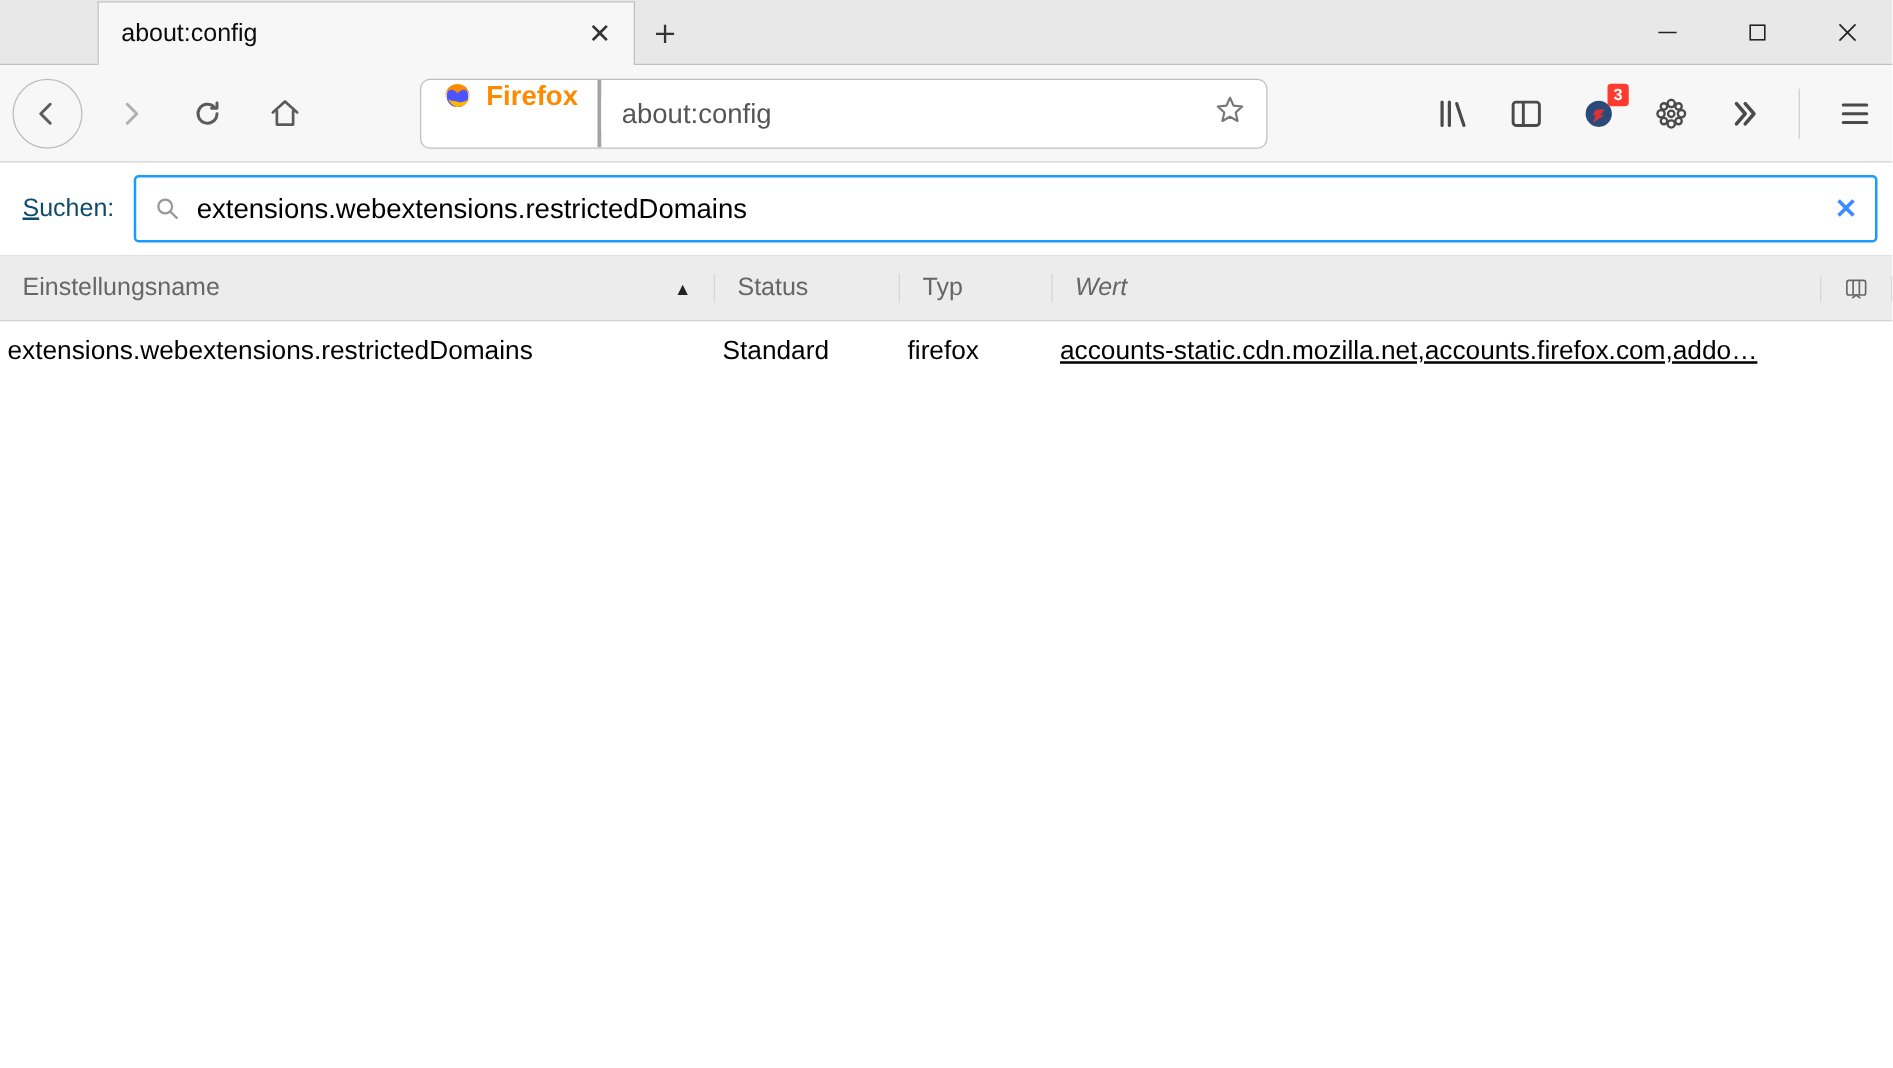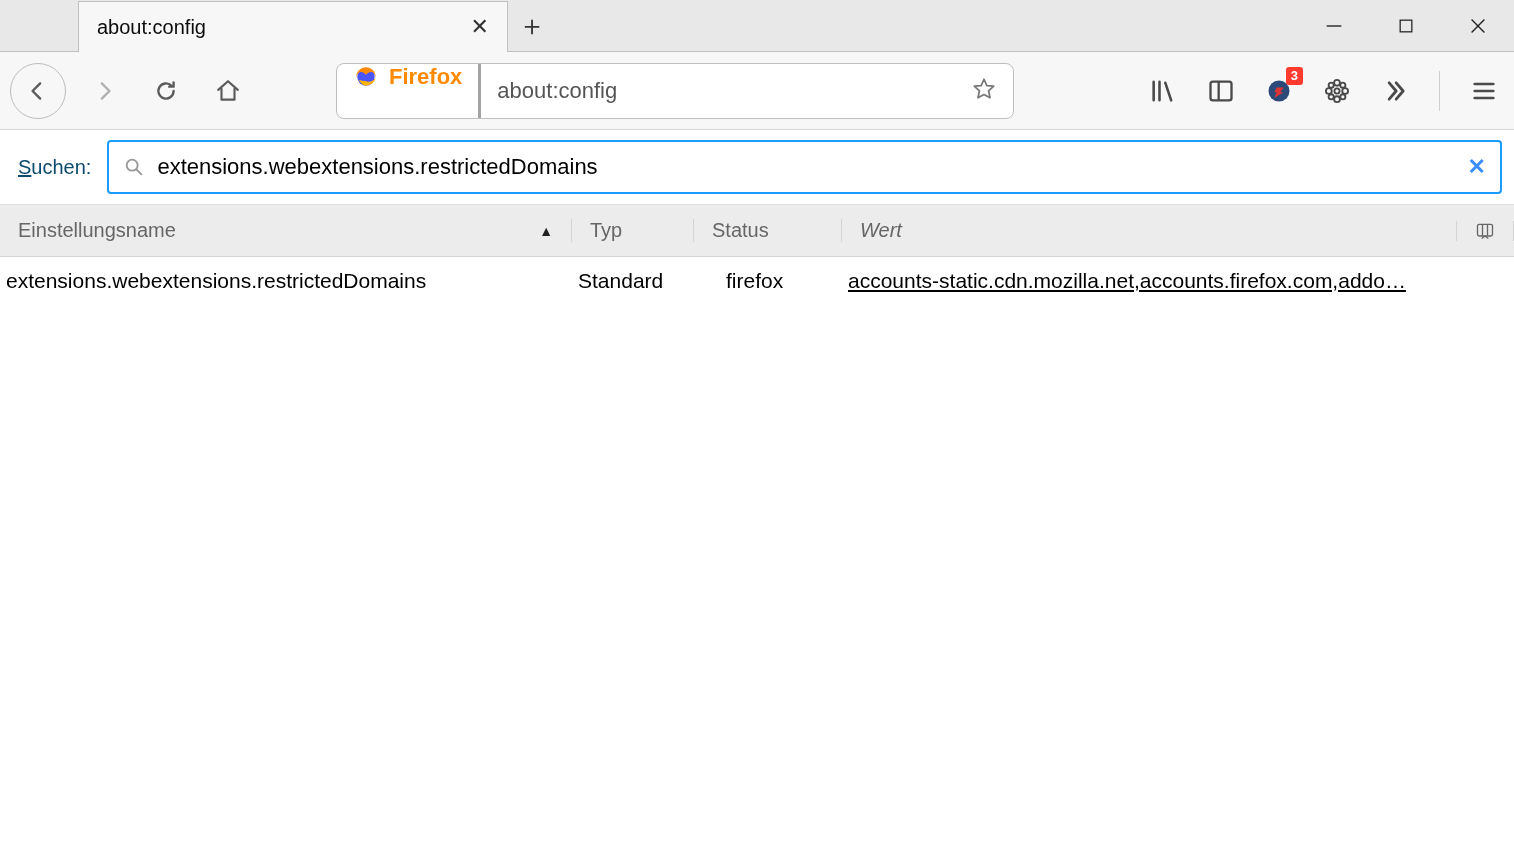--- a/index.html
+++ b/index.html
@@ -353,25 +353,25 @@
     <span class="clear">✕</span>
   </div>
 </div>
 
 <div class="cfg-table">
   <div class="thead">
     <div class="th name">
       <span>Einstellungsname</span>
       <span class="sort-arrow">▲</span>
     </div>
+    <div class="th status">
+      <span>Status</span>
+    </div>
     <div class="th type">
       <span>Typ</span>
-    </div>
-    <div class="th status">
-      <span>Status</span>
     </div>
     <div class="th value">
       <span>Wert</span>
     </div>
     <div class="th colpicker">
       <svg viewBox="0 0 24 24" width="20" height="20">
           <rect x="3" y="4" width="18" height="14" rx="2" fill="none" stroke="currentColor" stroke-width="1.6"></rect>
           <line x1="9" y1="4" x2="9" y2="18" stroke="currentColor" stroke-width="1.6"></line>
           <line x1="15" y1="4" x2="15" y2="18" stroke="currentColor" stroke-width="1.6"></line>
           <path d="M8 21l4-3 4 3" fill="none" stroke="currentColor" stroke-width="1.6"></path>

